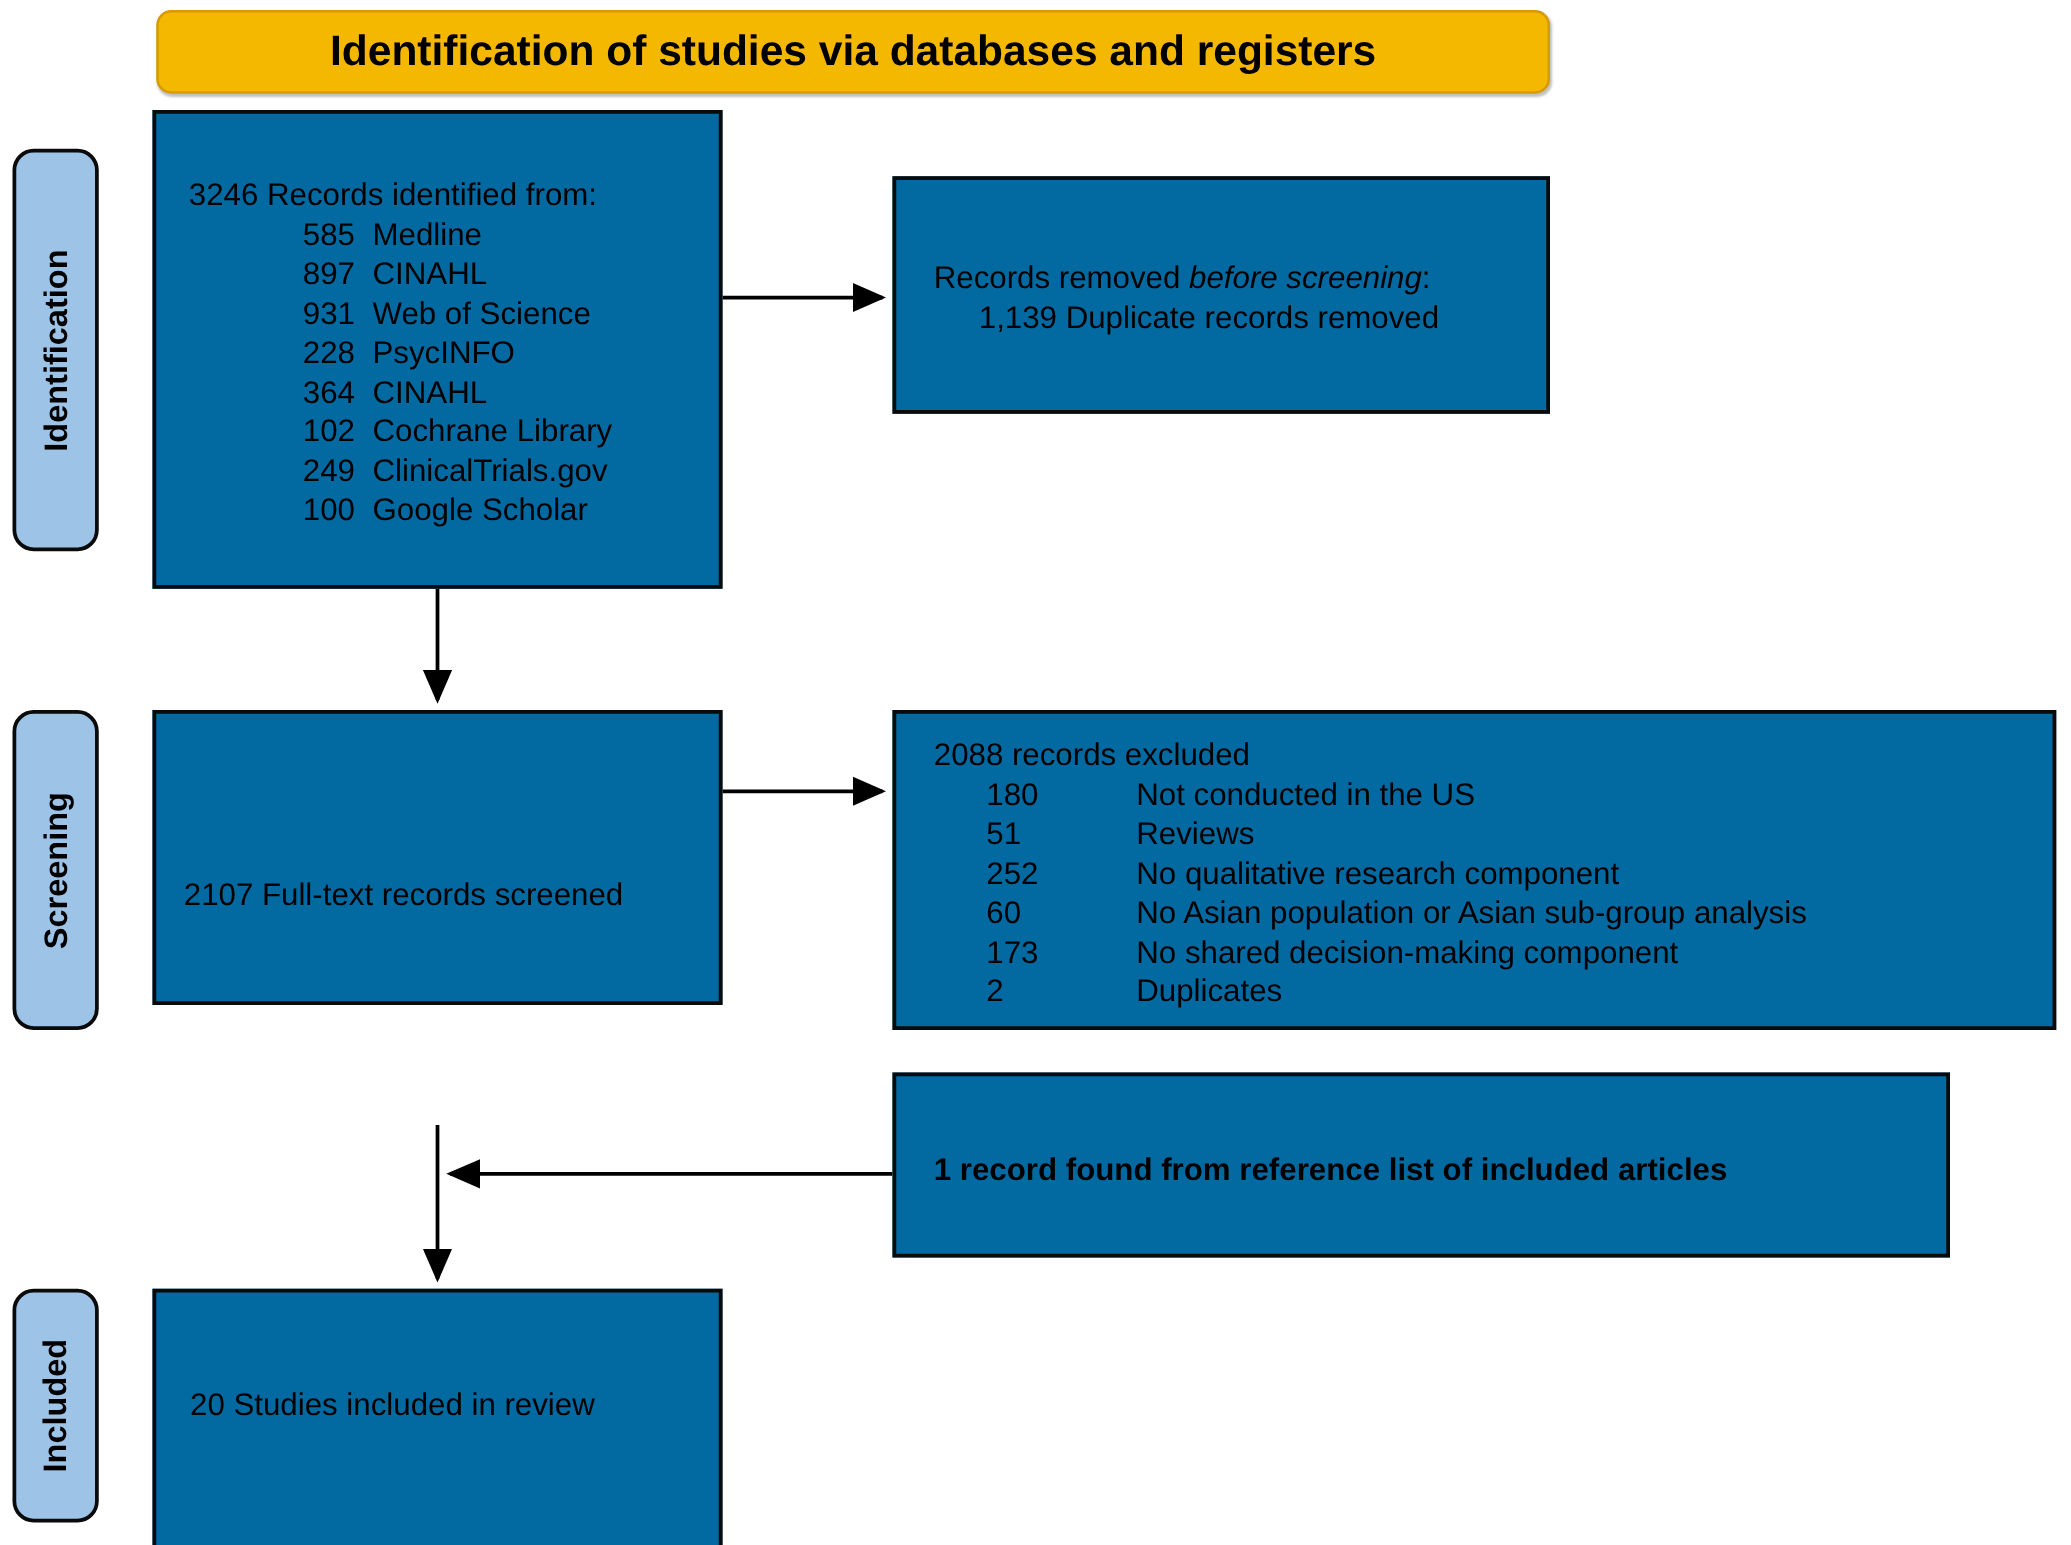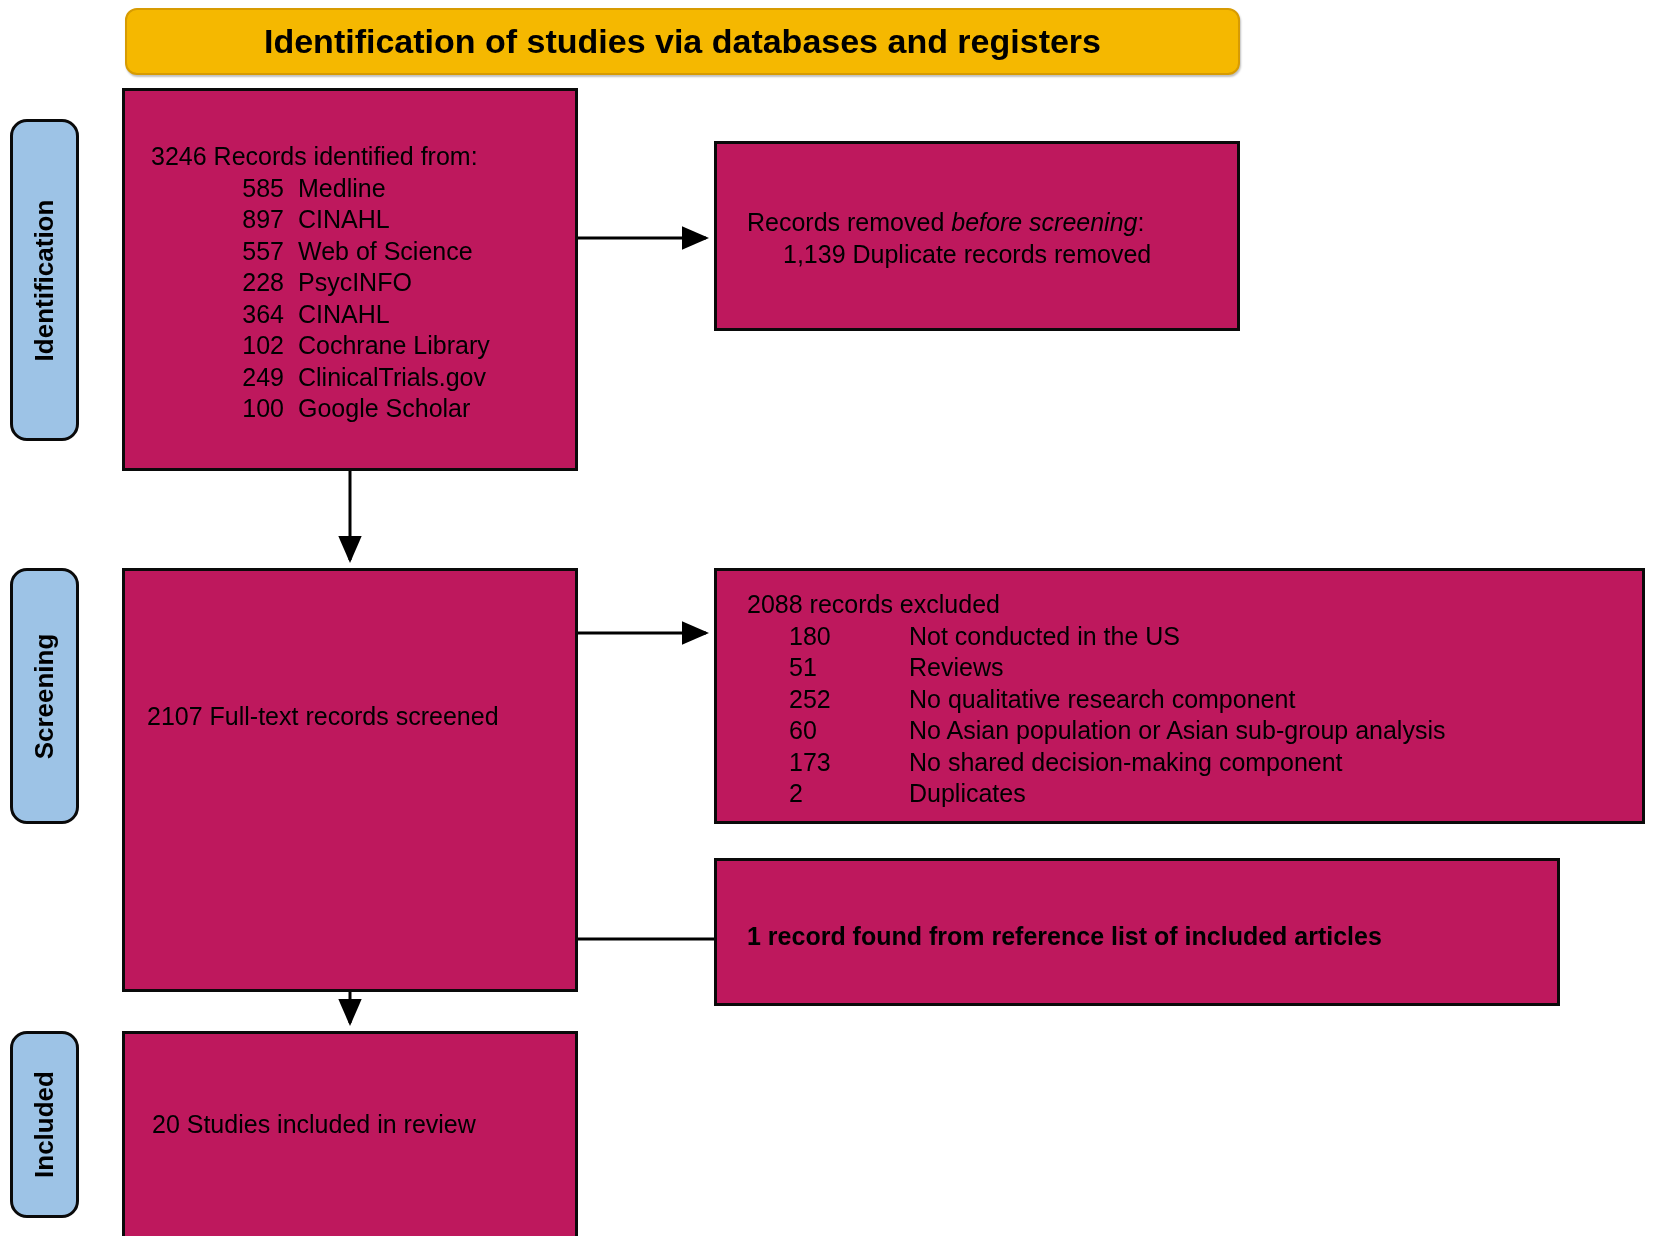--- a/index.html
+++ b/index.html
@@ -58,21 +58,21 @@
     font-weight: bold;
     color: #000000;
   }
   #tab-identification { left: 10px; top: 119px; width: 69px; height: 322px; }
   #tab-screening     { left: 10px; top: 568px; width: 69px; height: 256px; }
   #tab-included      { left: 10px; top: 1031px; width: 69px; height: 187px; }
 
   
   .flow-box {
     position: absolute;
-    background: #be185d;
+    background: #0369a1;
     border: 3px solid #0A0A0A;
     box-sizing: border-box;
   }
   .box-text {
     position: absolute;
     font-size: 25px;
     color: #000000;
     line-height: 31.5px;
     white-space: nowrap;
   }
@@ -89,21 +89,21 @@
   }
   .src-indent { padding-left: 28px; }
 
   
   #box-duplicates { left: 714px; top: 141px; width: 526px; height: 190px; }
   #duplicates-text { left: 30px; top: 63px; }
   #duplicates-text .indent2 { padding-left: 36px; }
   .ital { font-style: italic; }
 
   
-  #box-screened { left: 122px; top: 568px; width: 456px; height: 424px; }
+  #box-screened { left: 122px; top: 568px; width: 456px; height: 236px; }
   #screened-text { left: 22px; top: 130px; }
 
   
   #box-excluded { left: 714px; top: 568px; width: 931px; height: 256px; padding-left: 36px; }
   #excluded-text { left: 30px; top: 18px; }
   .exc-count {
     display: inline-block;
     width: 120px;
     text-align: left;
     padding-left: 42px;
@@ -173,21 +173,21 @@
       <div id="identified-sources">
           <div class="src-row src-indent">
             <span class="src-count">585</span>
             <span>Medline</span>
           </div>
           <div class="src-row src-indent">
             <span class="src-count">897</span>
             <span>CINAHL</span>
           </div>
           <div class="src-row src-indent">
-            <span class="src-count">557</span>
+            <span class="src-count">931</span>
             <span>Web of Science</span>
           </div>
           <div class="src-row src-indent">
             <span class="src-count">228</span>
             <span>PsycINFO</span>
           </div>
           <div class="src-row src-indent">
             <span class="src-count">364</span>
             <span>CINAHL</span>
           </div>

